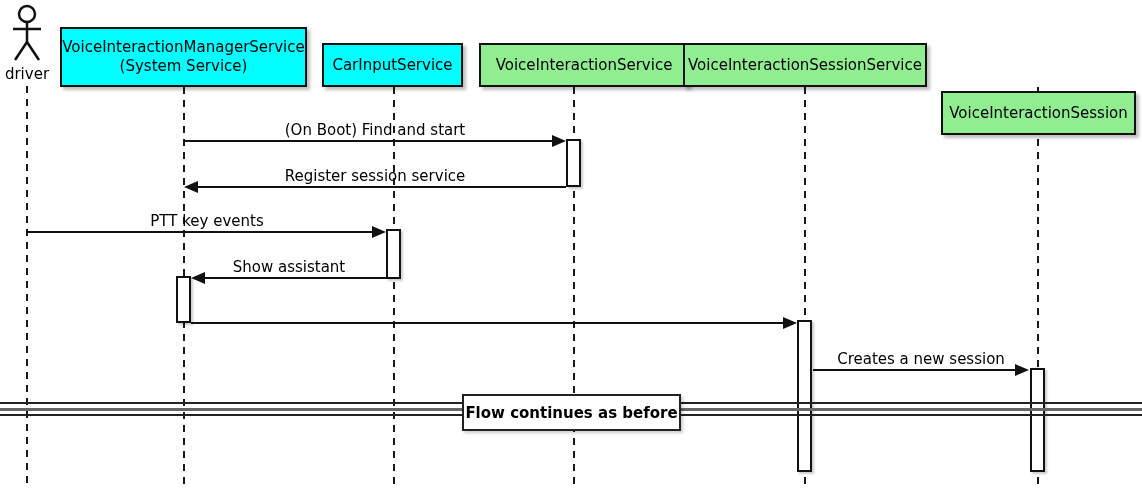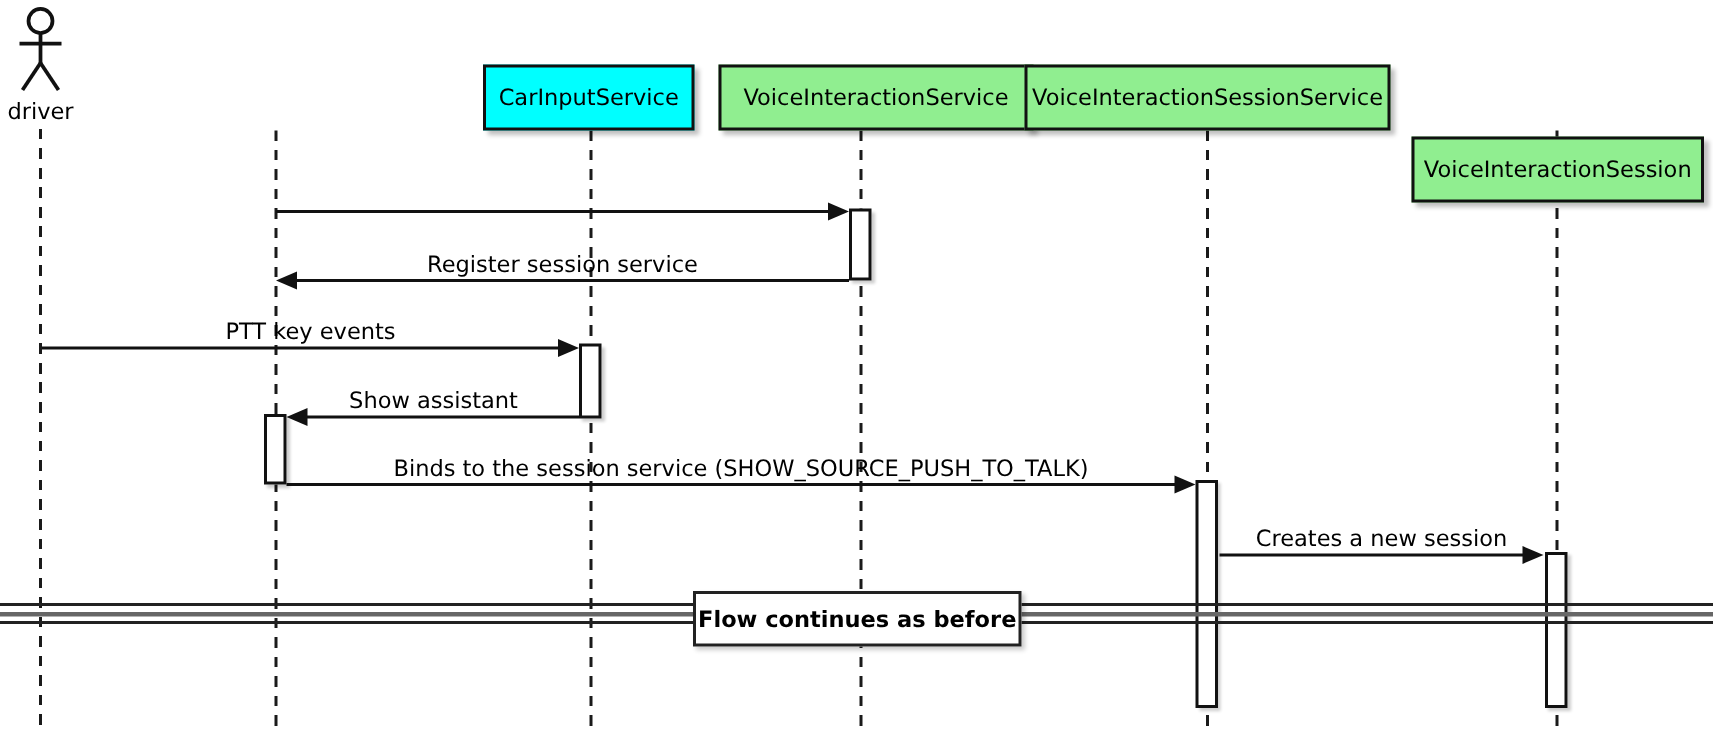--- a/index.html
+++ b/index.html
@@ -67,55 +67,59 @@
   </div>
   <div class="actor-label" style="left:27px;top:65px;">driver</div>
 
   <div class="lifeline" style="left:26px;top:86px;height:401px;"></div>
   <div class="lifeline" style="left:183px;top:87px;height:400px;"></div>
   <div class="lifeline" style="left:393px;top:87px;height:400px;"></div>
   <div class="lifeline" style="left:573px;top:87px;height:400px;"></div>
   <div class="lifeline" style="left:804px;top:87px;height:400px;"></div>
   <div class="lifeline" style="left:1037px;top:87px;height:400px;"></div>
 
+  <div class="pbox" style="left: 60px; top: 27px; width: 247px; height: 60px; background-color: rgb(0, 255, 255);">
+    <span>VoiceInteractionManagerService</span>
+    <span>(System Service)</span>
+  </div>
   <div class="pbox" style="left: 322px; top: 43px; width: 141px; height: 44px; background-color: rgb(0, 255, 255);">
     <span>CarInputService</span>
   </div>
   <div class="pbox" style="left: 479px; top: 43px; width: 210px; height: 44px; background-color: rgb(144, 238, 144);">
     <span>VoiceInteractionService</span>
   </div>
   <div class="pbox" style="left: 683px; top: 43px; width: 244px; height: 44px; background-color: rgb(144, 238, 144);">
     <span>VoiceInteractionSessionService</span>
   </div>
   <div class="pbox" style="left: 941px; top: 43px; width: 195px; height: 44px; background-color: rgb(144, 238, 144); margin-top: 48px;">
     <span>VoiceInteractionSession</span>
   </div>
 
   <div class="actbar" style="left:566px;top:139px;height:48px;"></div>
   <div class="actbar" style="left:386px;top:229px;height:50px;"></div>
   <div class="actbar" style="left:176px;top:276px;height:47px;"></div>
   <div class="actbar" style="left:797px;top:320px;height:152px;"></div>
   <div class="actbar" style="left:1030px;top:368px;height:104px;"></div>
 
+  <div class="msg-label" style="left:375px;top:121px;">(On Boot) Find and start</div>
   <div class="msg-line" style="left:184px;top:140px;width:369px;"></div>
   <div class="arrowhead right" style="left:552px;top:135px;"></div>
 
   <div class="msg-label" style="left:375px;top:167px;">Register session service</div>
   <div class="msg-line" style="left:197px;top:186px;width:369px;"></div>
   <div class="arrowhead left" style="left:184px;top:181px;"></div>
 
   <div class="msg-label" style="left:207px;top:212px;">PTT key events</div>
   <div class="msg-line" style="left:28px;top:231px;width:345px;"></div>
   <div class="arrowhead right" style="left:372px;top:226px;"></div>
 
   <div class="msg-label" style="left:289px;top:258px;">Show assistant</div>
   <div class="msg-line" style="left:204px;top:277px;width:182px;"></div>
   <div class="arrowhead left" style="left:191px;top:272px;"></div>
 
-  <div class="msg-label" style="left:494px;top:303px;">Binds to the session service (SHOW_SOURCE_PUSH_TO_TALK)</div>
   <div class="msg-line" style="left:191px;top:322px;width:593px;"></div>
   <div class="arrowhead right" style="left:783px;top:317px;"></div>
 
   <div class="msg-label" style="left:921px;top:350px;">Creates a new session</div>
   <div class="msg-line" style="left:813px;top:369px;width:203px;"></div>
   <div class="arrowhead right" style="left:1015px;top:364px;"></div>
 
   <div class="divider-line" style="top:402px;height:2px;background:#222;"></div>
   <div class="divider-line" style="top:408px;height:3px;background:#666;"></div>
   <div class="divider-line" style="top:414px;height:2px;background:#222;"></div>

